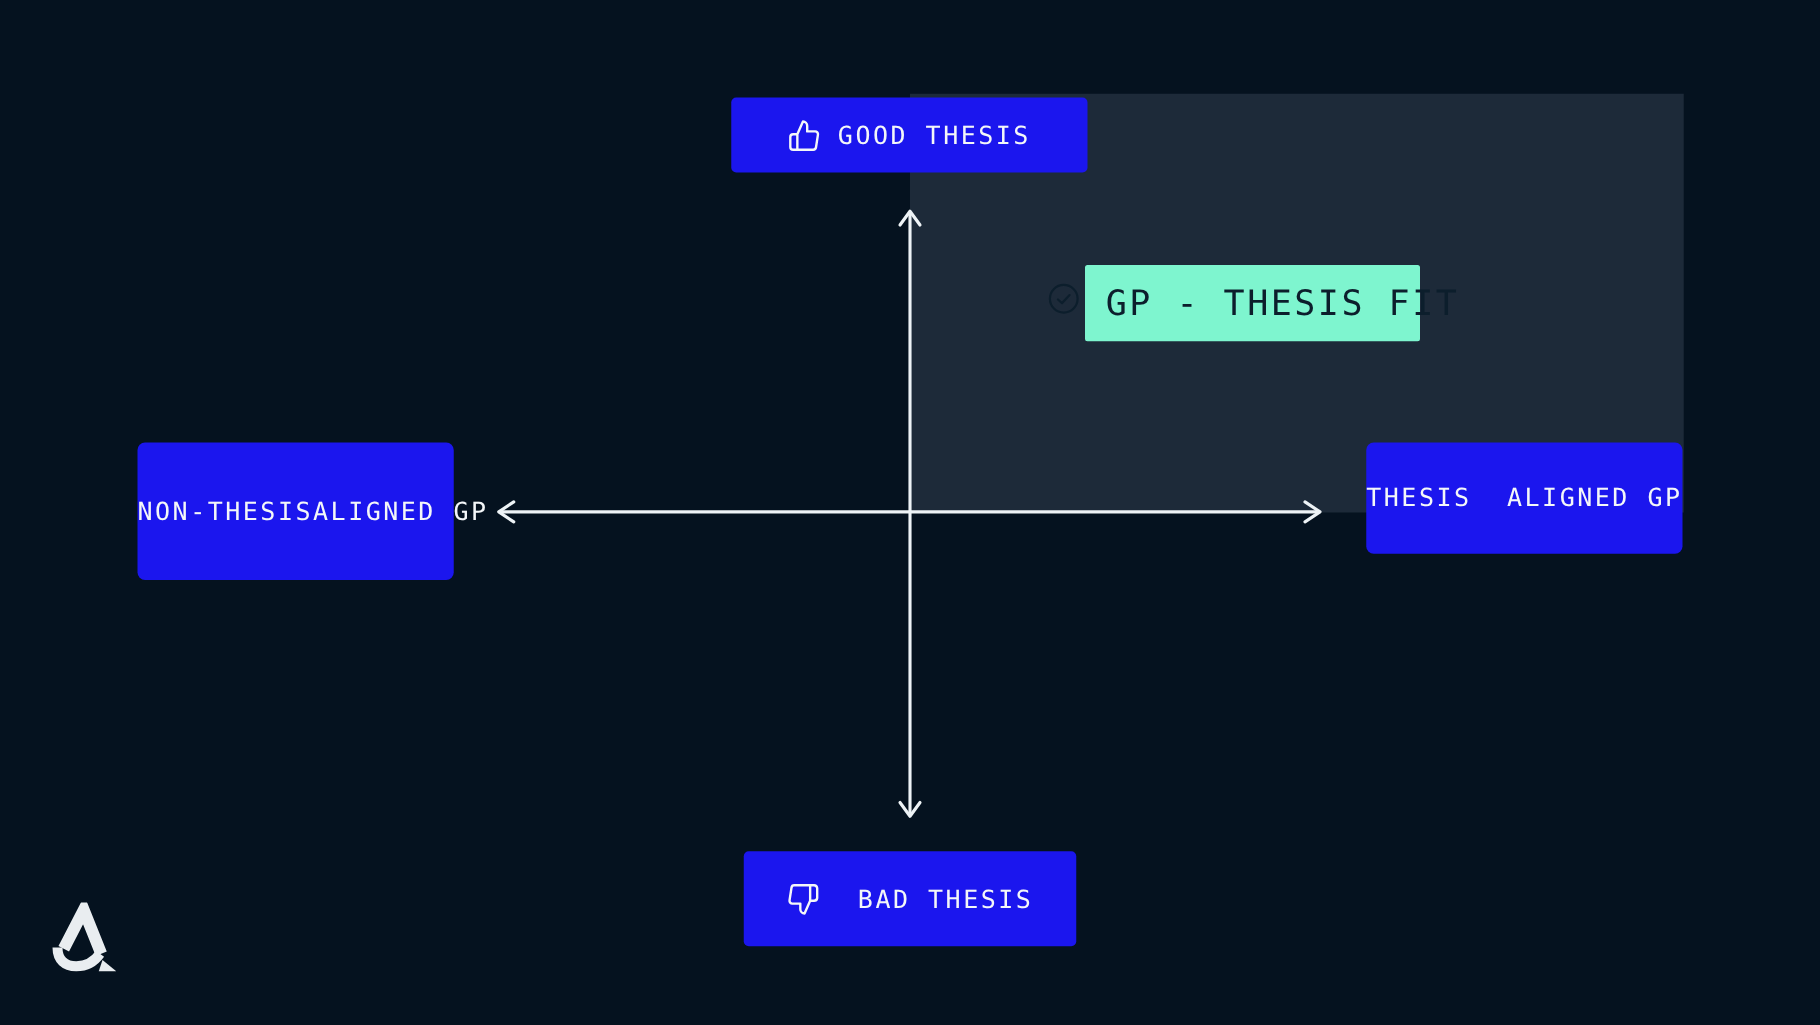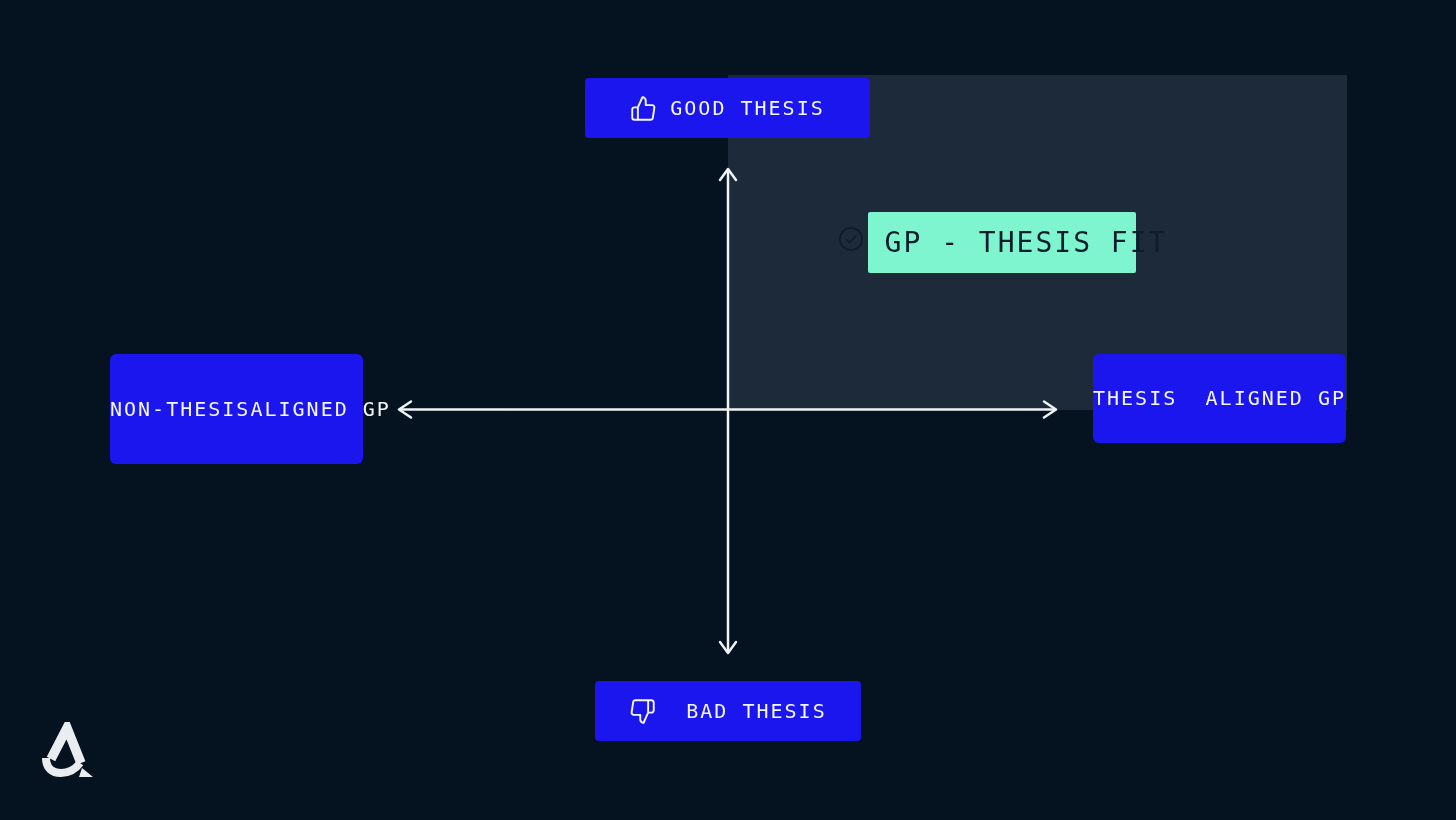--- a/index.html
+++ b/index.html
@@ -37,21 +37,21 @@
     align-items: center;
     justify-content: center;
     font-size: 20px;
     letter-spacing: 2px;
     border-radius: 4px;
     white-space: nowrap;
   }
   .label .icon { display: inline-flex; flex: 0 0 auto; }
   .label .icon svg { stroke: var(--label-text, #f4f7f9); }
   #label-good { left: 585px; top: 78px; width: 285px; height: 60px; gap: 13px; }
-  #label-bad  { left: 595px; top: 681px; width: 266px; height: 60px; gap: 30px; }
+  #label-bad  { left: 595px; top: 681px; width: 266px; height: 76px; gap: 30px; }
   .label.two-line {
     justify-content: space-between;
     line-height: 45px;
     border-radius: 6px;
   }
   #label-left  { left: 110px;  top: 354px; width: 253px; height: 110px; }
   #label-right { left: 1093px; top: 354px; width: 253px; height: 89px; }
   .badge {
     position: absolute;
     left: 868px; top: 212px;

